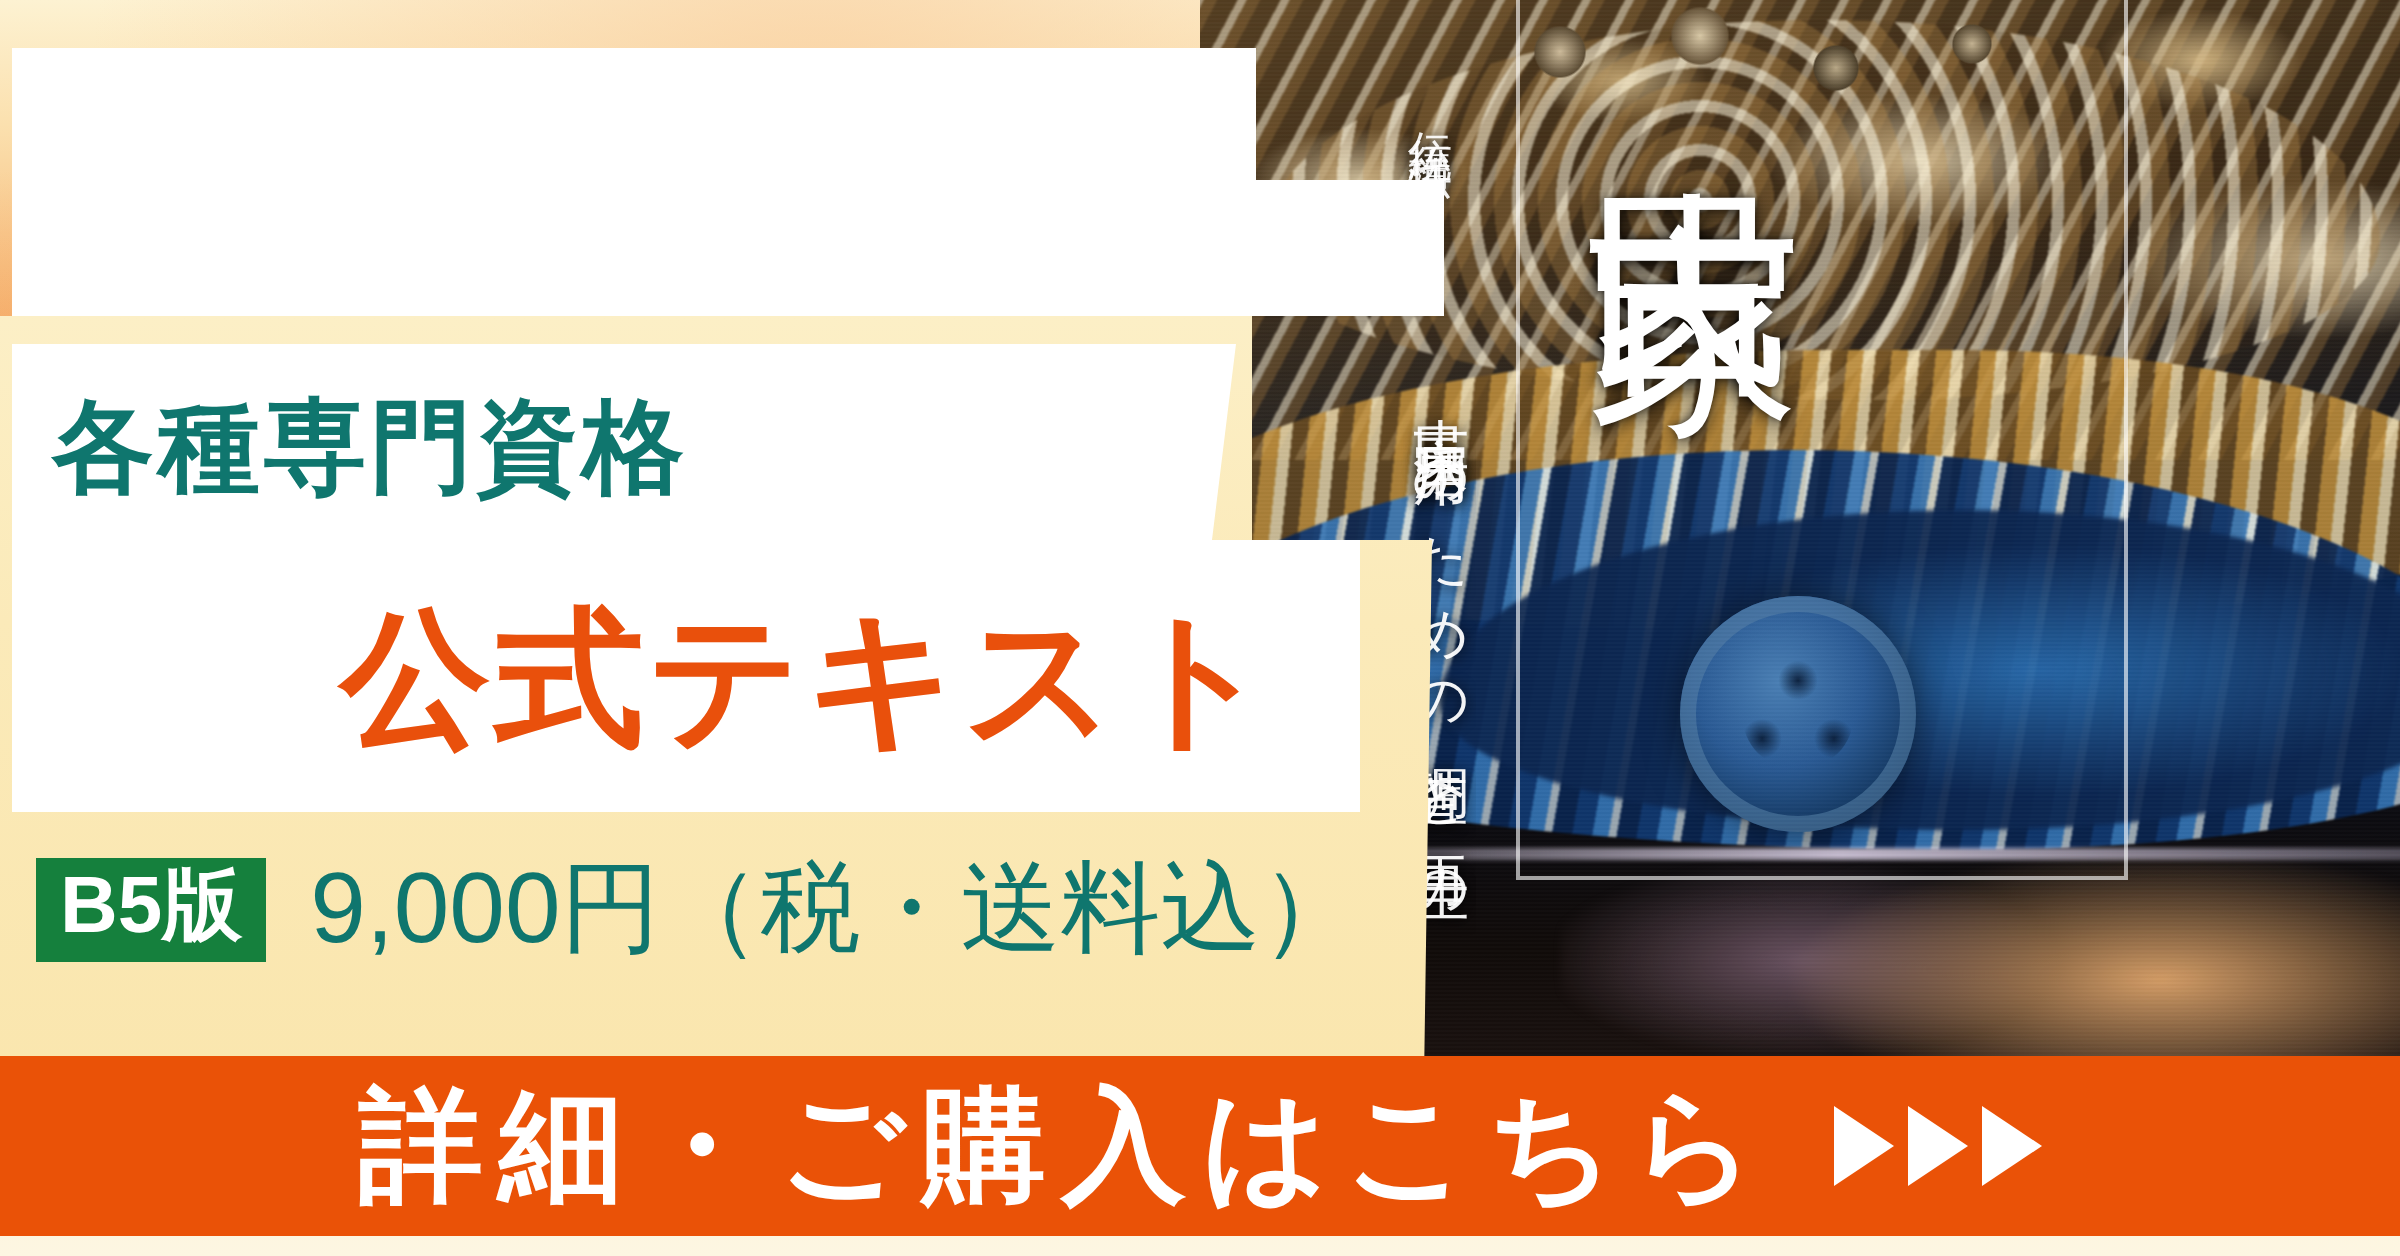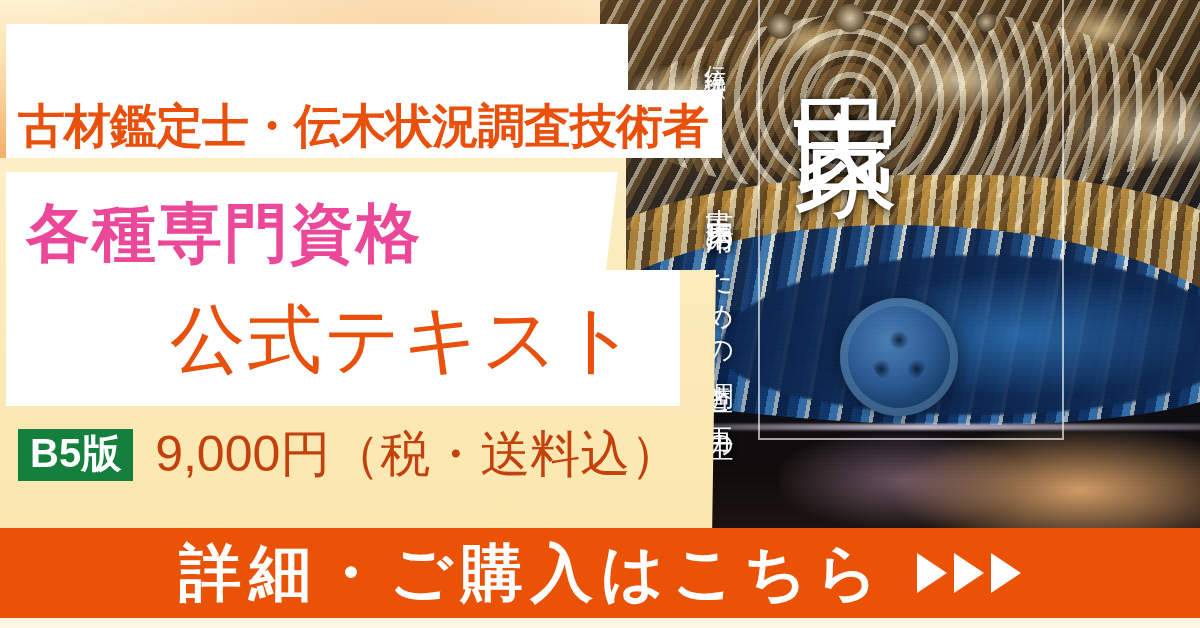--- a/index.html
+++ b/index.html
@@ -237,27 +237,27 @@
 
   
   .panel-main{
     position:absolute;
     left:6px; top:172px; width:674px; height:234px;
     background:#ffffff;
     clip-path:polygon(0 0, 612px 0, 600px 98px, 674px 98px, 674px 234px, 0 234px);
   }
   .catch1{
     position:absolute; left:26px; top:190px;
-    font-size:64px; font-weight:700; color:#ec4899;
+    font-size:51px; font-weight:700; color:#0f766e;
     letter-spacing:2px; white-space:nowrap;
     font-family:"Liberation Sans", sans-serif;
   }
   .catch2{
     position:absolute; left:170px; top:290px;
-    font-size:75px; font-weight:400; color:#e9500c;
+    font-size:75px; font-weight:700; color:#e9500c;
     letter-spacing:2px; white-space:nowrap;
     font-family:"Liberation Sans", sans-serif;
   }
 
   
   .price-row{
     position:absolute; left:18px; top:421px;
     display:flex; align-items:center;
   }
   .badge{
@@ -265,21 +265,21 @@
     color:#ffffff;
     font-size:40px;
     font-weight:700;
     padding:4px 12px 8px 12px;
     line-height:1;
     letter-spacing:0px;
     font-family:"Liberation Sans", sans-serif;
   }
   .price-text{
     margin-left:22px;
-    color:#c2410c;
+    color:#0f766e;
     font-size:50px;
     font-weight:400;
     letter-spacing:0px;
     white-space:nowrap;
     font-family:"Liberation Sans", sans-serif;
   }
 
   
   .cta-bar{
     position:absolute;
@@ -339,21 +339,20 @@
     <div class="cover-title">古民家</div>
   </div>
 
   <div class="cream-band"></div>
 
   <div class="panel-main"></div>
   <div class="catch1">各種専門資格</div>
   <div class="catch2">公式テキスト</div>
 
   <div class="panel-top"></div>
-  <div class="hl-line2">古材鑑定士・伝木状況調査技術者</div>
 
   <div class="price-row">
     <span class="badge">B5版</span>
     <span class="price-text">9,000円（税・送料込）</span>
   </div>
 
   <div class="cta-bar">
     <span class="cta-text">詳細・ご購入はこちら</span>
     <span class="cta-arrows">
       <span class="arrow"></span>

